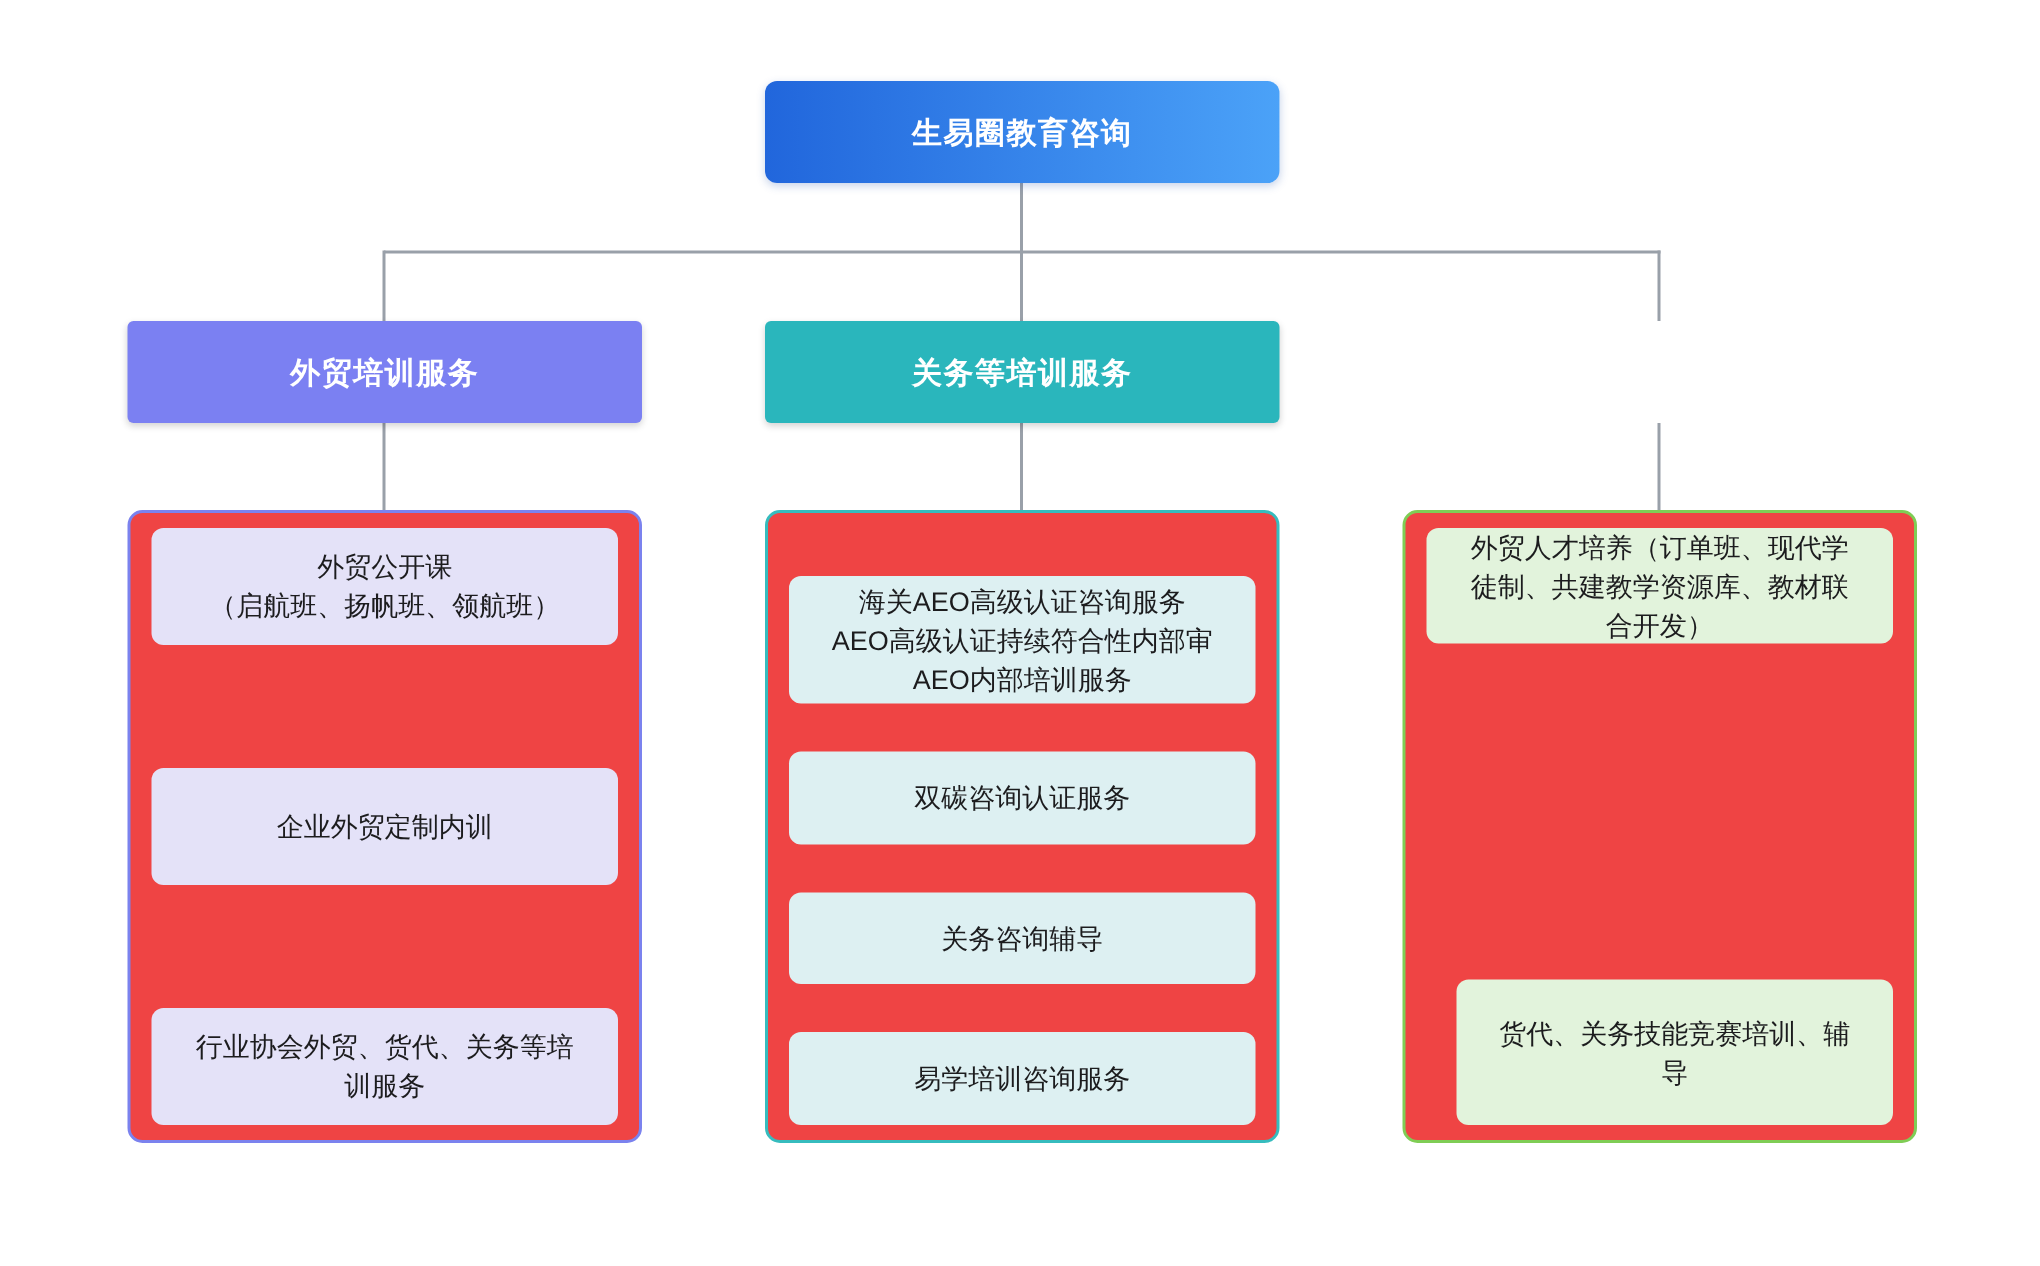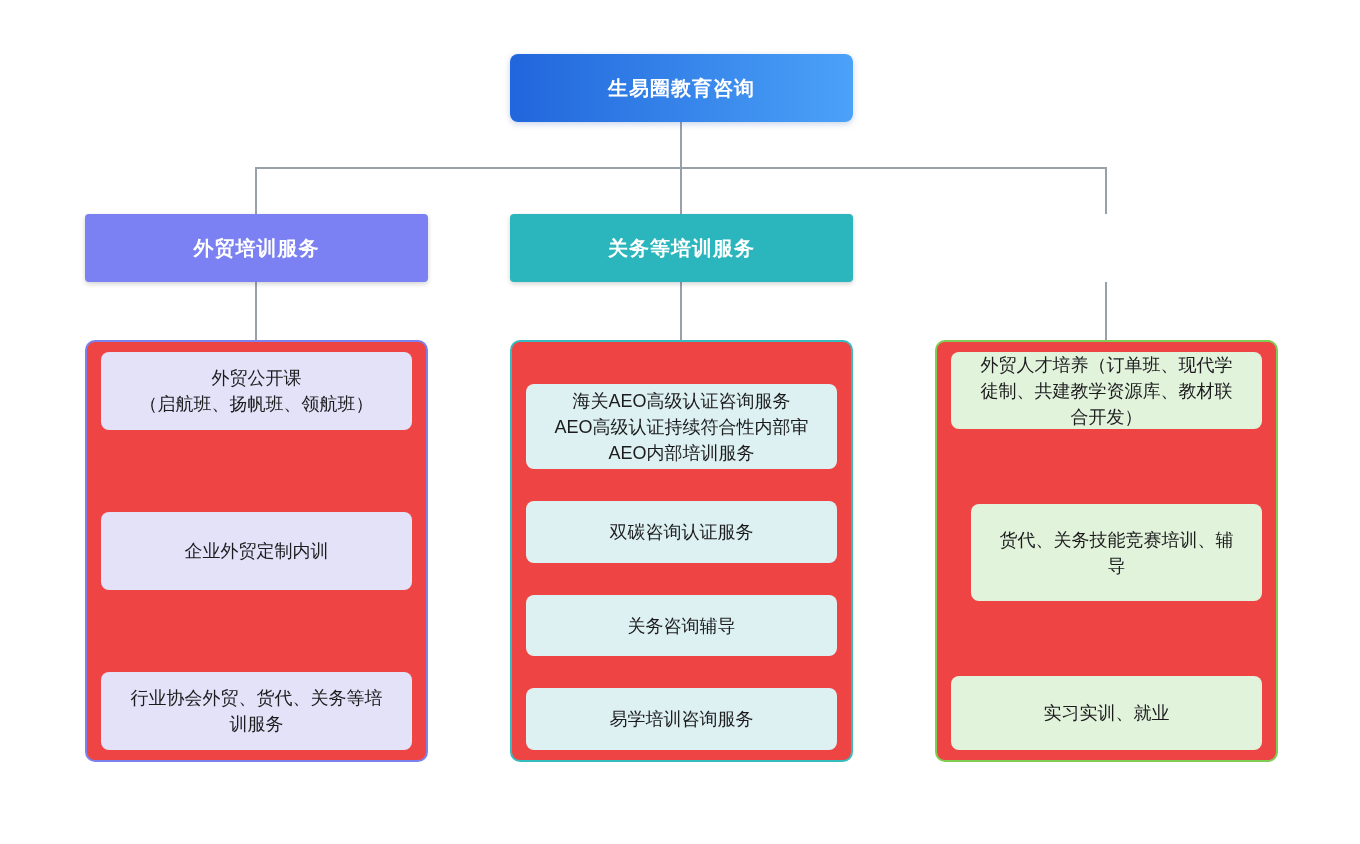--- a/index.html
+++ b/index.html
@@ -92,16 +92,15 @@
 AEO高级认证持续符合性内部审
 AEO内部培训服务</div>
     <div class="item">双碳咨询认证服务</div>
     <div class="item">关务咨询辅导</div>
     <div class="item">易学培训咨询服务</div>
   </div>
 
   <div id="panel-2" class="branch-panel pnl-green">
     <div class="item">外贸人才培养（订单班、现代学徒制、共建教学资源库、教材联合开发）</div>
     <div class="item">货代、关务技能竞赛培训、辅导</div>
-    <div class="item">实习实训、就业</div>
   </div>
 
 </div>
 
 </body></html>

